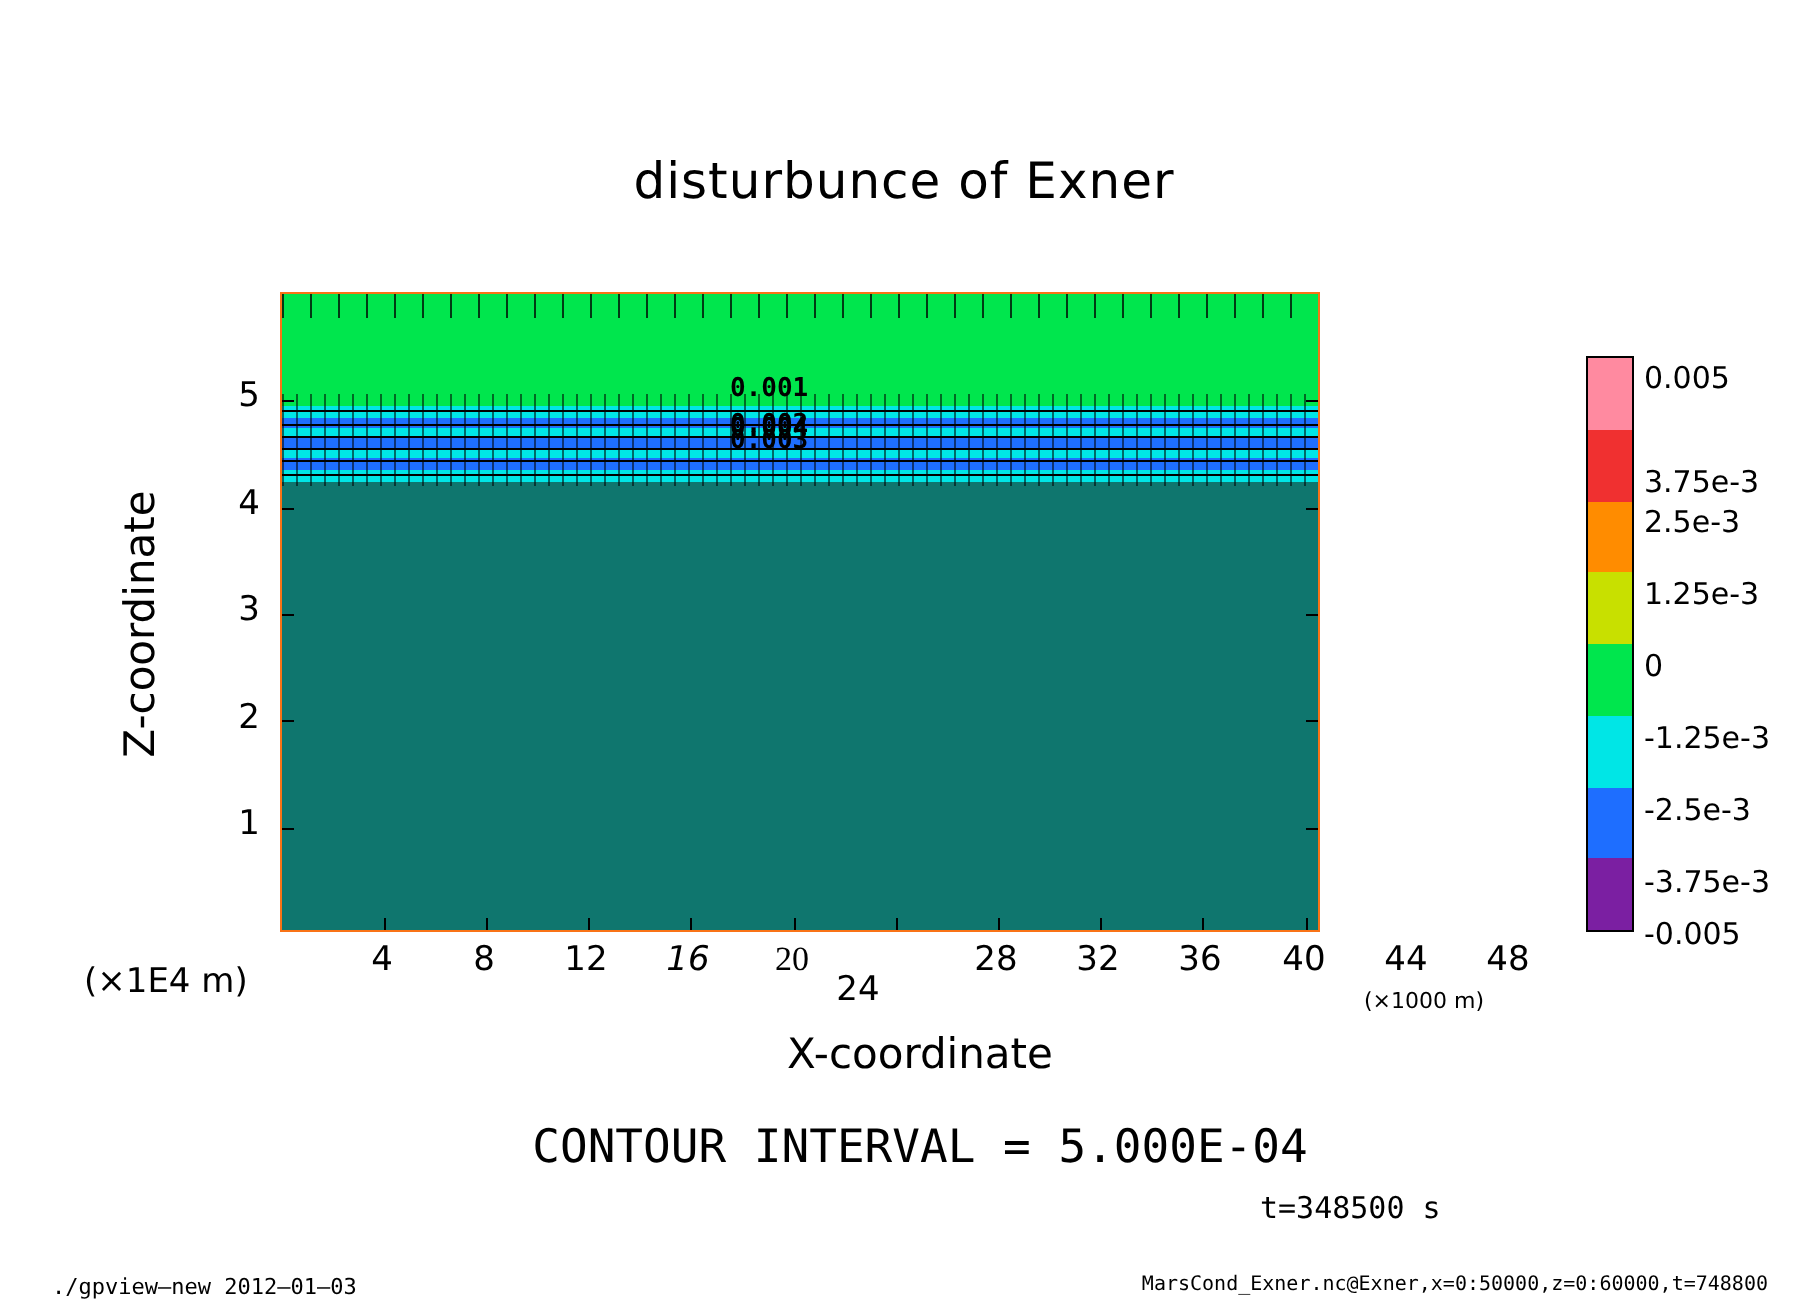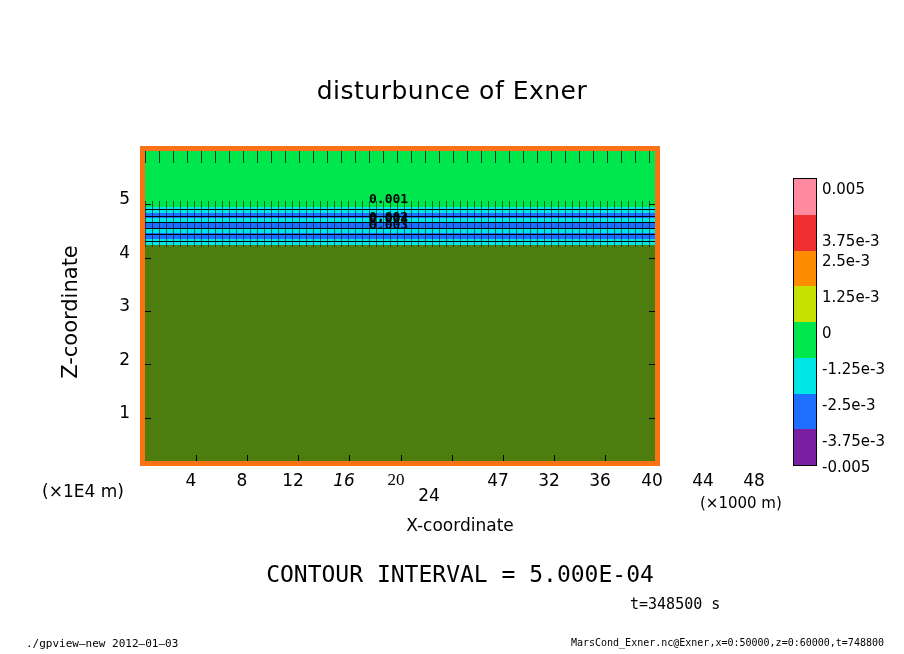--- a/index.html
+++ b/index.html
@@ -23,23 +23,23 @@
     font-size: 25px;
     letter-spacing: 0.5px;
   }
 
   
   #plot-frame {
     left: 140px;
     top: 146px;
     width: 520px;
     height: 320px;
-    border: 5px solid #f97316;
+    border: 1px solid #f97316;
     box-sizing: border-box;
-    background: #4d7c0f;
+    background: #0f766e;
     overflow: hidden;
   }
   #field-green {
     position: absolute;
     left: 0; top: 0;
     width: 100%;
     height: 64px;
     background: #00e64d;
   }
   
@@ -141,31 +141,31 @@
     width: 220px;
     text-align: center;
     font-size: 21px;
     transform: rotate(-90deg);
   }
   #xlabel-text {
     left: 140px;
     top: 515px;
     width: 640px;
     text-align: center;
-    font-size: 17px;
+    font-size: 21px;
   }
   #xunit-left {
     left: 42px;
     top: 481px;
     font-size: 17px;
   }
   #xunit-right {
-    left: 700px;
+    left: 682px;
     top: 494px;
-    font-size: 15px;
+    font-size: 11px;
   }
 
   
   #colorbar {
     left: 793px;
     top: 178px;
     width: 24px;
     height: 288px;
     border: 1px solid #000;
     box-sizing: border-box;
@@ -270,21 +270,21 @@
   <div class="tick-y-right" style="top:107px;"></div>
   <div class="tick-y-right" style="top:53px;"></div>
 </div>
 
 <div class="xlab" style="left:171px;">4</div>
 <div class="xlab" style="left:222px;">8</div>
 <div class="xlab" style="left:273px;">12</div>
 <div class="xlab" style="left:324px;font-style:italic;">16</div>
 <div class="xlab" style="left:376px;font-family:Liberation Serif, serif;">20</div>
 <div class="xlab" style="left:409px;margin-top:15px;">24</div>
-<div class="xlab" style="left:478px;">47</div>
+<div class="xlab" style="left:478px;">28</div>
 <div class="xlab" style="left:529px;">32</div>
 <div class="xlab" style="left:580px;">36</div>
 <div class="xlab" style="left:632px;">40</div>
 <div class="xlab" style="left:683px;">44</div>
 <div class="xlab" style="left:734px;">48</div>
 
 <div class="ylab" style="top:402px;">1</div>
 <div class="ylab" style="top:349px;">2</div>
 <div class="ylab" style="top:295px;">3</div>
 <div class="ylab" style="top:242px;">4</div>

